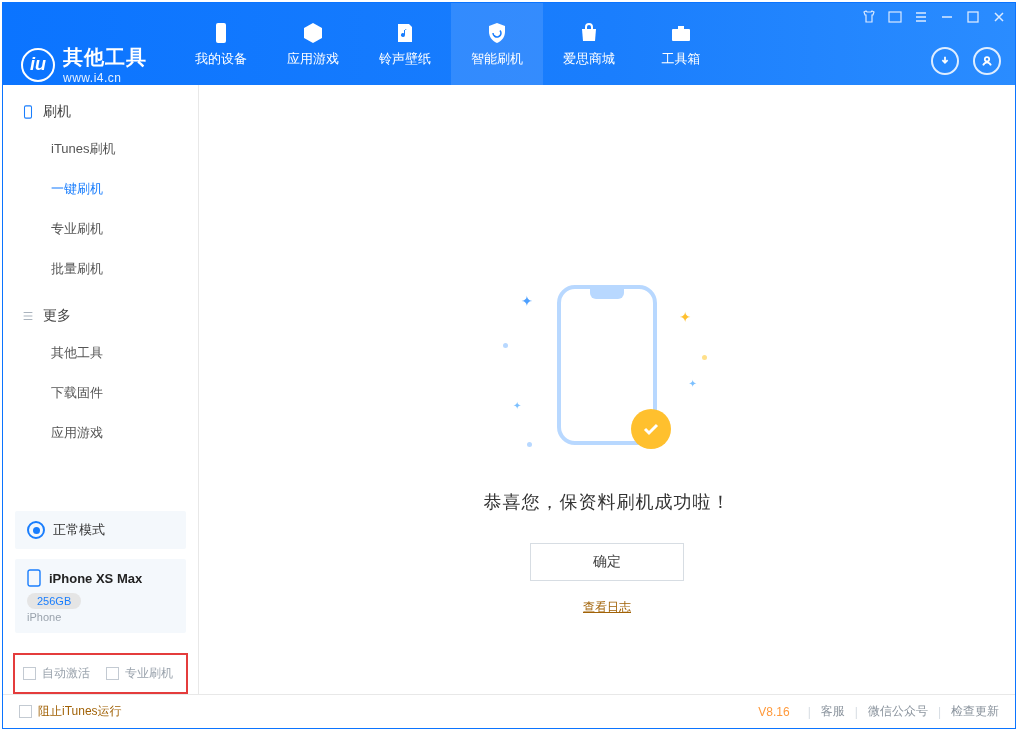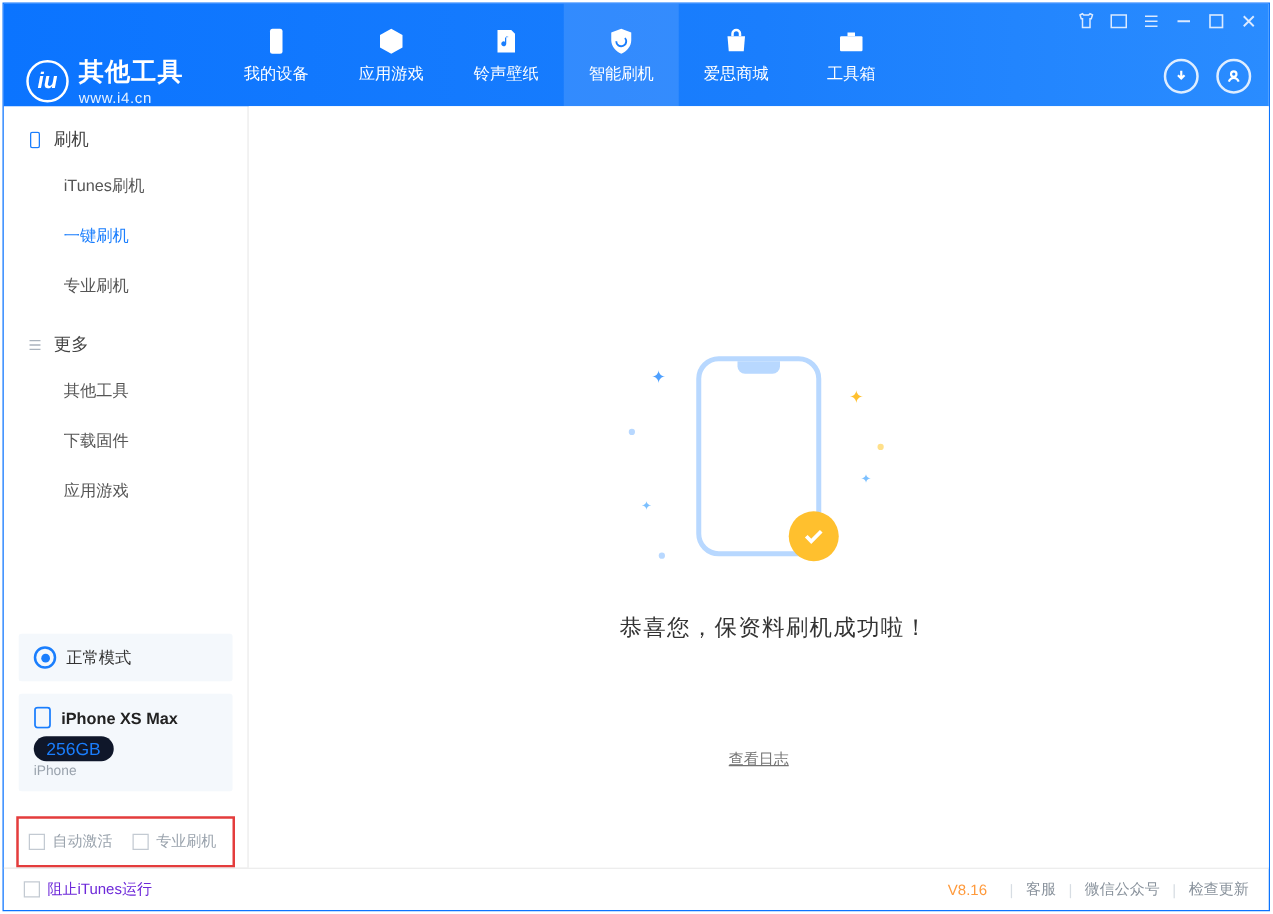--- a/index.html
+++ b/index.html
@@ -37,47 +37,47 @@
 .side-item.active { color:#1a7efd; }
 
 .side-bottom { margin-top:auto; padding:0 12px 12px; }
 .mode-card, .device-card { background:#f4f8fc; border-radius:2px; padding:10px 12px; margin-top:10px; }
 .mode-card { display:flex; align-items:center; gap:8px; color:#333; font-size:13px; }
 .mode-dot { width:18px; height:18px; border:2px solid #1a7efd; border-radius:50%; position:relative; }
 .mode-dot::after { content:''; position:absolute; width:7px; height:7px; background:#1a7efd; border-radius:50%; left:3.5px; top:3.5px; }
 .device-card { color:#333; }
 .device-title { display:flex; align-items:center; gap:8px; font-weight:700; font-size:13px; color:#222; }
 .device-title svg { width:14px; height:18px; }
-.badge { display:inline-block; margin-top:6px; padding:2px 10px; background:#0f172a; color:#1a7efd; border-radius:10px; font-size:14px; }
+.badge { display:inline-block; margin-top:6px; padding:2px 10px; background:#e5e5e5; color:#1a7efd; border-radius:10px; font-size:11px; }
 .device-sub { color:#9aa3ad; font-size:11px; margin-top:2px; }
 
 .check-row { border:2px solid #e43c3c; margin:8px 10px 0; padding:10px 8px; display:flex; gap:16px; align-items:center; color:#9aa3ad; font-size:12px; }
 .chk { display:flex; align-items:center; gap:6px; cursor:pointer; }
 .chkbox { width:13px; height:13px; border:1px solid #c3cad2; background:#fff; }
 
 
 .main { flex:1; position:relative; background:#fff; }
 .illus { position:absolute; left:50%; top:200px; transform:translateX(-50%); width:220px; text-align:center; }
 .phone { position:relative; width:100px; height:160px; margin:0 auto; }
 .phone-body { position:absolute; inset:0; border:4px solid #b8d8ff; border-radius:18px; }
 .phone-notch { position:absolute; top:4px; left:50%; transform:translateX(-50%); width:34px; height:10px; background:#b8d8ff; border-radius:0 0 6px 6px; }
 .phone-check { position:absolute; right:-14px; bottom:-4px; width:40px; height:40px; background:#ffc02e; border-radius:50%; display:flex; align-items:center; justify-content:center; }
 .phone-check svg { width:20px; height:20px; stroke:#fff; stroke-width:3; fill:none; }
 .sparkle { position:absolute; color:#4ea0ff; font-size:14px; }
 .s1 { left:-36px; top:8px; } .s2 { right:-34px; top:24px; color:#ffc02e; } .s3 { left:-44px; bottom:34px; color:#7cc0ff; font-size:10px; } .s4 { right:-40px; bottom:56px; color:#7cc0ff; font-size:10px; }
 .dot { position:absolute; width:5px; height:5px; border-radius:50%; }
 .d1 { left:-54px; top:58px; background:#b8d8ff;} .d2 { right:-50px; top:70px; background:#ffe08a;} .d3 { left:-30px; bottom:-2px; background:#b8d8ff;}
 
-.success-text { position:absolute; left:50%; top:405px; transform:translateX(-50%); font-size:18px; color:#333; letter-spacing:1px; white-space:nowrap;margin-left:12px; }
+.success-text { position:absolute; left:50%; top:405px; transform:translateX(-50%); font-size:18px; color:#333; letter-spacing:1px; white-space:nowrap; }
 .ok-btn { position:absolute; left:50%; top:458px; transform:translateX(-50%); width:154px; height:38px; border:1px solid #d7dde3; background:#fff; color:#444; font-size:14px; cursor:pointer; }
-.log-link { position:absolute; left:50%; top:514px; transform:translateX(-50%); color:#737373; font-size:12px; text-decoration:underline; cursor:pointer; }
+.log-link { position:absolute; left:50%; top:514px; transform:translateX(-50%); color:#a16207; font-size:12px; text-decoration:underline; cursor:pointer; }
 
 
 .footer { height:34px; border-top:1px solid #e8e8e8; display:flex; align-items:center; font-size:12px; color:#8a939d; padding:0 16px; }
-.footer .chk { color:#6d28d9; }
+.footer .chk { color:#a16207; }
 .footer-right { margin-left:auto; display:flex; align-items:center; gap:10px; }
 .footer-right .sep { color:#d7dde3; }
 .footer-right a { color:#8a939d; cursor:pointer; }
 .ver { color:#ff9a3c; margin-right:8px; }
 </style>
 </head>
 <body>
 
 <div class="app">
   <div class="header">
@@ -184,20 +184,21 @@
     <div class="sidebar">
       <div class="side-section-title">
         <svg viewBox="0 0 16 16">
             <rect x="4" y="1" width="8" height="14" rx="1.5" fill="none" stroke="#1a7efd" stroke-width="1.2"></rect>
           </svg>
         <span>刷机</span>
       </div>
       <div class="side-item">iTunes刷机</div>
       <div class="side-item active">一键刷机</div>
       <div class="side-item">专业刷机</div>
+      <div class="side-item">批量刷机</div>
 
       <div class="side-section-title">
         <svg viewBox="0 0 16 16">
             <path d="M3 4h10M3 8h10M3 12h10" stroke="#aab3bd" stroke-width="1.3"></path>
           </svg>
         <span>更多</span>
       </div>
       <div class="side-item">其他工具</div>
       <div class="side-item">下载固件</div>
       <div class="side-item">应用游戏</div>
@@ -244,20 +245,21 @@
           <span class="sparkle s1">✦</span>
           <span class="sparkle s2">✦</span>
           <span class="sparkle s3">✦</span>
           <span class="sparkle s4">✦</span>
           <span class="dot d1"></span>
           <span class="dot d2"></span>
           <span class="dot d3"></span>
         </div>
       </div>
       <div class="success-text">恭喜您，保资料刷机成功啦！</div>
+      <button class="ok-btn">确定</button>
       <a class="log-link">查看日志</a>
     </div>
   </div>
 
   <div class="footer">
     <label class="chk">
         <span class="chkbox"></span>
         <span>阻止iTunes运行</span>
       </label>
     <div class="footer-right">

